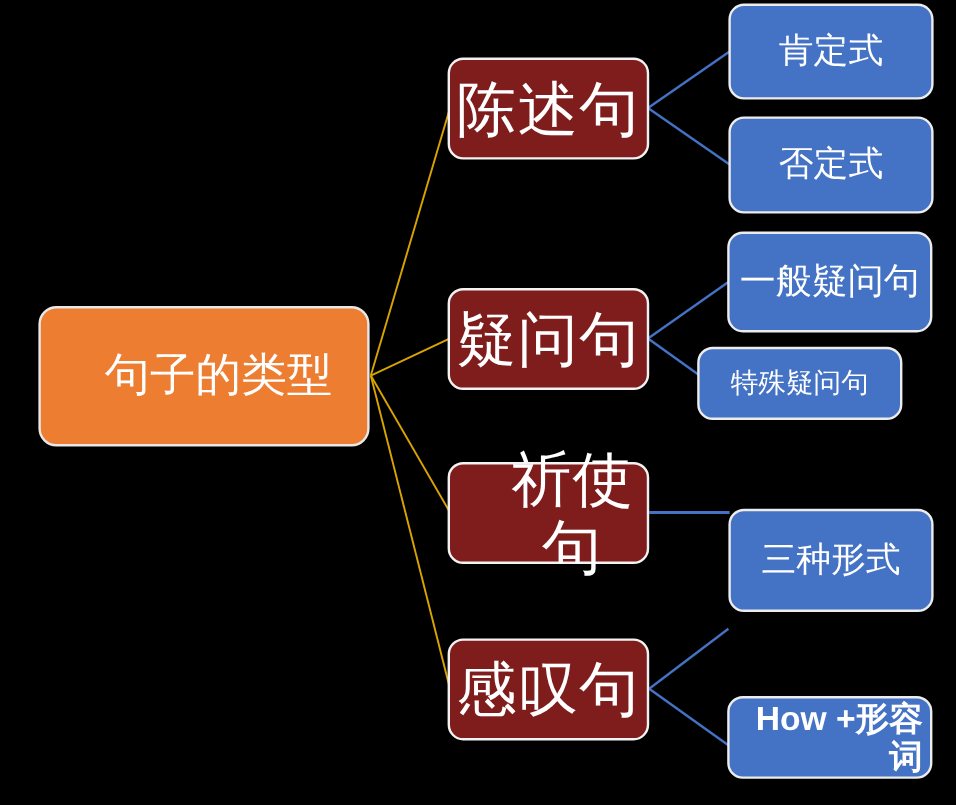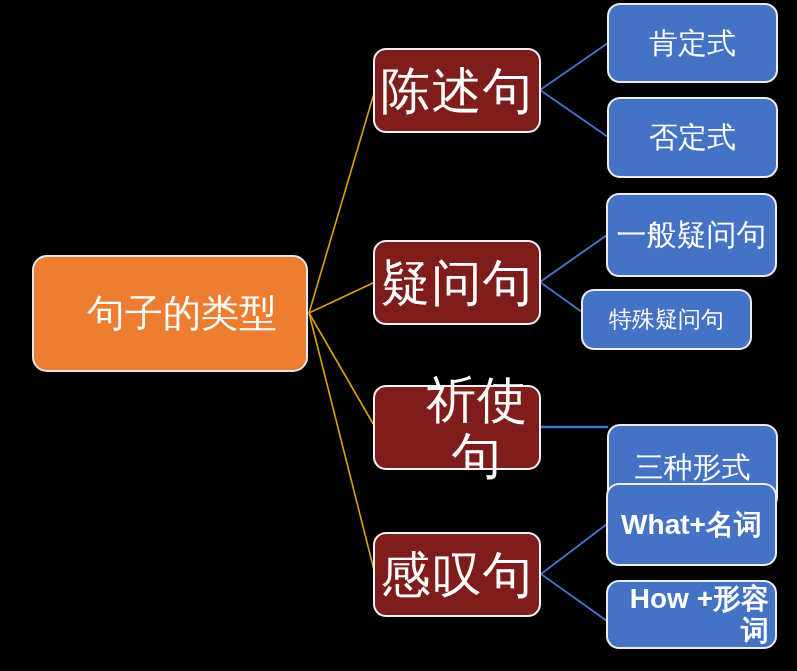--- a/index.html
+++ b/index.html
@@ -126,20 +126,17 @@
   </div>
   <div class="node leaf-node leaf-3">
     <span>一般疑问句</span>
   </div>
   <div class="node leaf-node leaf-4">
     <span>特殊疑问句</span>
   </div>
   <div class="node leaf-node leaf-5">
     <span>三种形式</span>
   </div>
-  <div class="node leaf-node leaf-6 leaf-latin">
-    <span>What+名词</span>
-  </div>
   <div class="node leaf-node leaf-7 leaf-latin">
     <span>How +形容词</span>
   </div>
 
 </div>
 
 </body></html>

